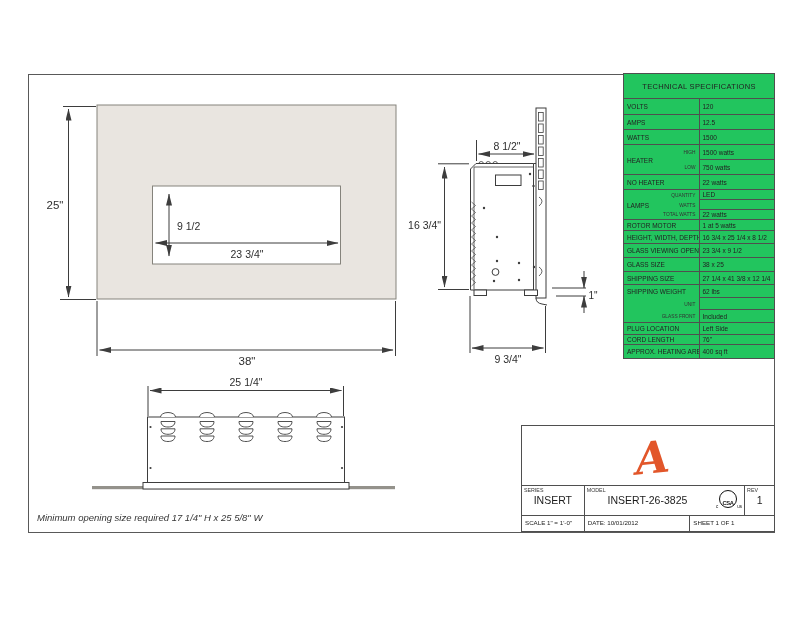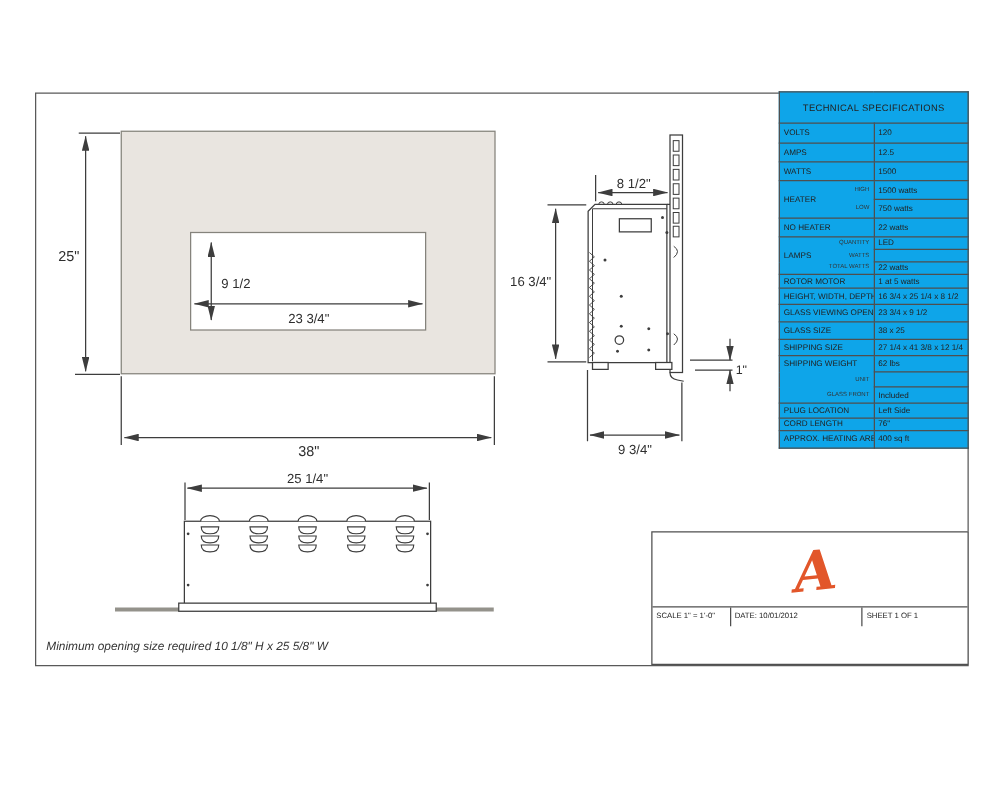--- a/index.html
+++ b/index.html
@@ -5,21 +5,21 @@
   html,body{margin:0;padding:0;background:#fff;}
   #sheet{position:relative;width:800px;height:640px;background:#fff;overflow:hidden;
          font-family:"Liberation Sans",sans-serif;color:#2f2f2f;}
   .frame{position:absolute;left:28px;top:74px;width:747px;height:459px;
          border:1.5px solid #595959;box-sizing:border-box;}
   svg.views{position:absolute;left:0;top:0;}
   svg.views text{font-family:"Liberation Sans",sans-serif;fill:#2e2e2e;}
 
   
   table.specs{position:absolute;left:623px;top:73px;width:152px;border-collapse:collapse;
-              table-layout:fixed;background:#0ea5e9;}
+              table-layout:fixed;background:#22c55e;}
   table.specs td{border:1px solid #4f4f4f;font-size:6.5px;color:#222;padding:0 0 0 3px;
                  vertical-align:middle;overflow:hidden;white-space:nowrap;}
   table.specs td.val{width:71px;}
   table.specs td.hdr{height:24px;text-align:center;font-size:7.5px;letter-spacing:.3px;padding:0;}
   tr.h16{height:16px}tr.h15{height:15px}tr.h14{height:14px}tr.h13{height:13px}
   tr.h12{height:12px}tr.h11{height:11px}tr.h10{height:10px}
   td.tight{font-size:5.8px;}
   td.group{position:relative;padding:0;}
   .gmain{position:absolute;left:3px;top:50%;transform:translateY(-50%);font-size:6.5px;}
   .gmain.top3{top:16.6%;}
@@ -287,22 +287,41 @@
       <td>APPROX. HEATING AREA</td>
       <td class="val">400 sq ft</td>
         </tr>
   </tbody>
     </table>
 
   <div class="titleblock">
     <div class="tb-logo">
       <span class="logo-a">A</span>
     </div>
+    <div class="tb-mid">
+      <div class="tb-cell w63">
+        <span class="tb-lab">SERIES</span>
+        <span class="tb-val">INSERT</span>
+      </div>
+      <div class="tb-cell w161">
+        <span class="tb-lab">MODEL</span>
+        <span class="tb-val model-val">INSERT-26-3825</span>
+        <span class="csa">
+          <span class="csa-txt">CSA</span>
+          <span class="csa-c">c</span>
+          <span class="csa-us">us</span>
+        </span>
+      </div>
+      <div class="tb-cell w30">
+        <span class="tb-lab">REV</span>
+        <span class="tb-val">1</span>
+      </div>
+    </div>
     <div class="tb-bot">
       <div class="tb-cell w63 tb-small">SCALE 1" = 1'-0"</div>
       <div class="tb-cell w106 tb-small">DATE: 10/01/2012</div>
       <div class="tb-cell w84 tb-small">SHEET 1 OF 1</div>
     </div>
   </div>
 
-  <div class="note">Minimum opening size required 10 1/8" H x 25 5/8" W</div>
+  <div class="note">Minimum opening size required 17 1/4" H x 25 5/8" W</div>
 
 </div>
 
 </body></html>

